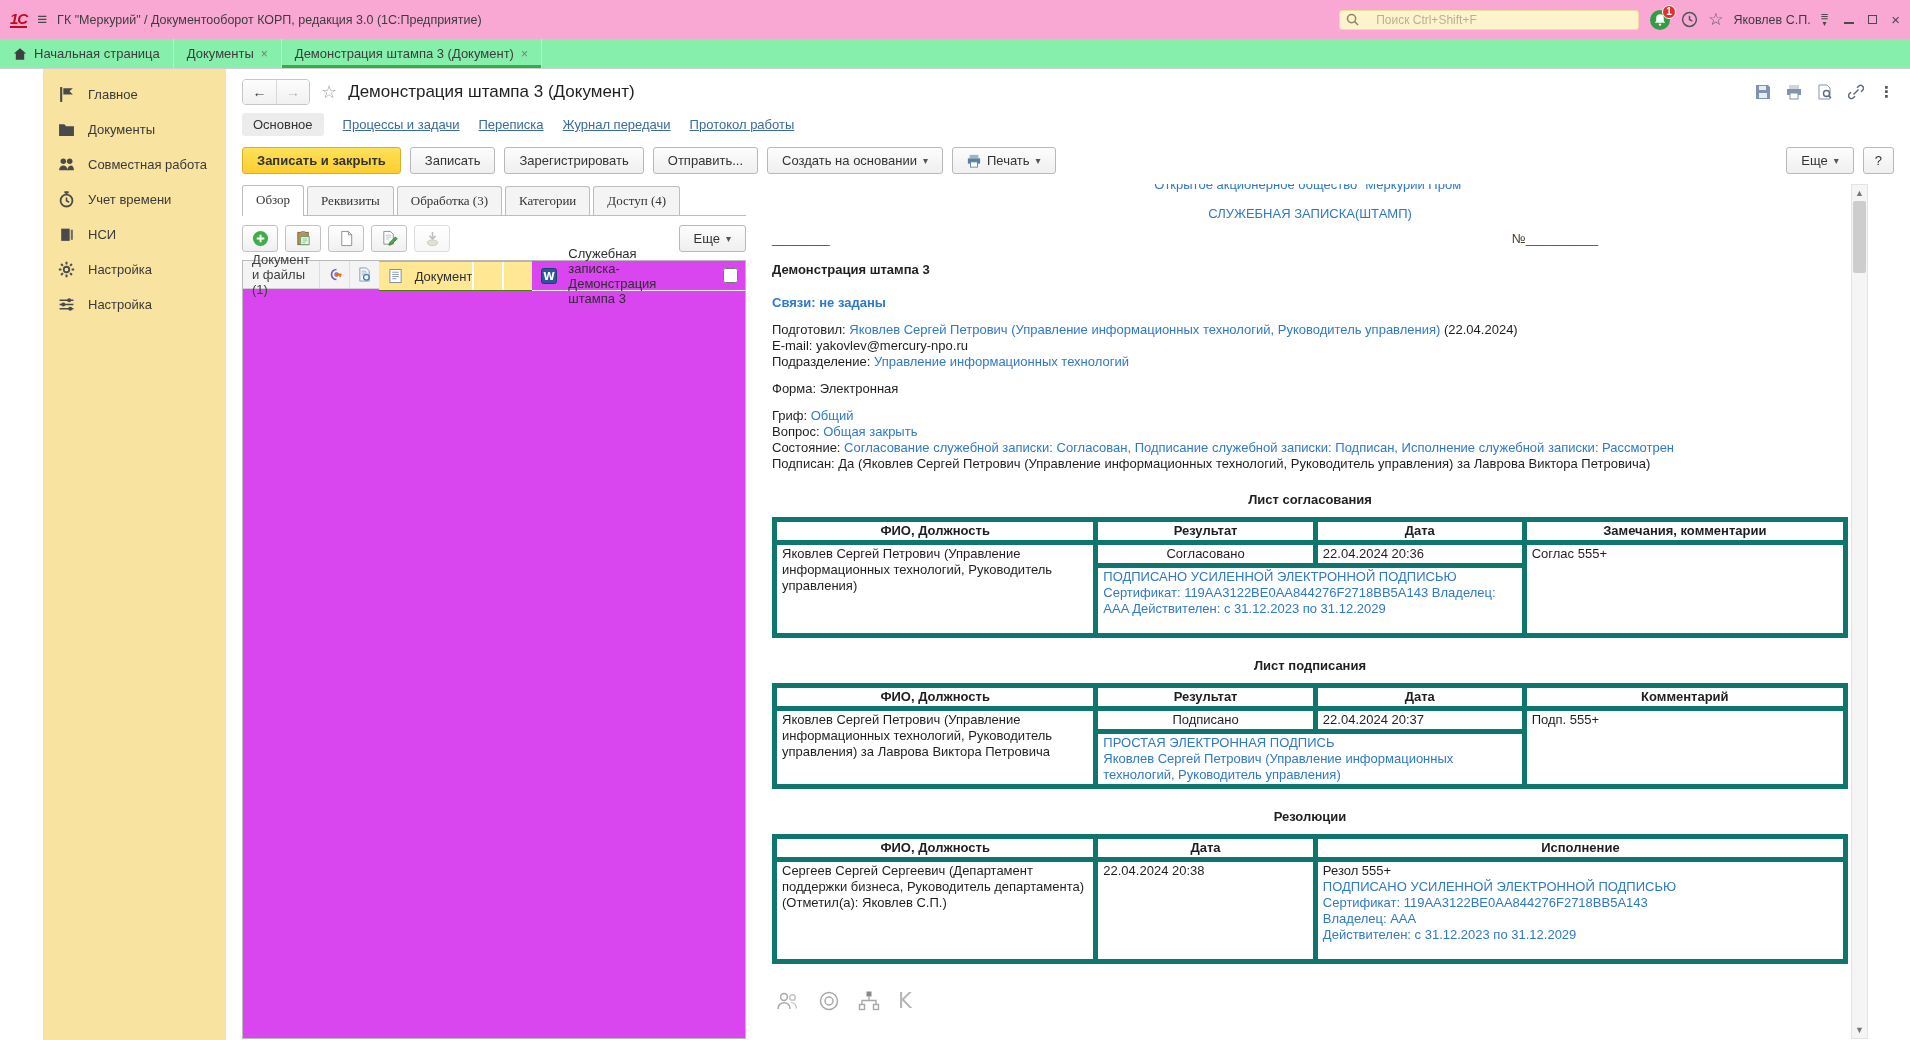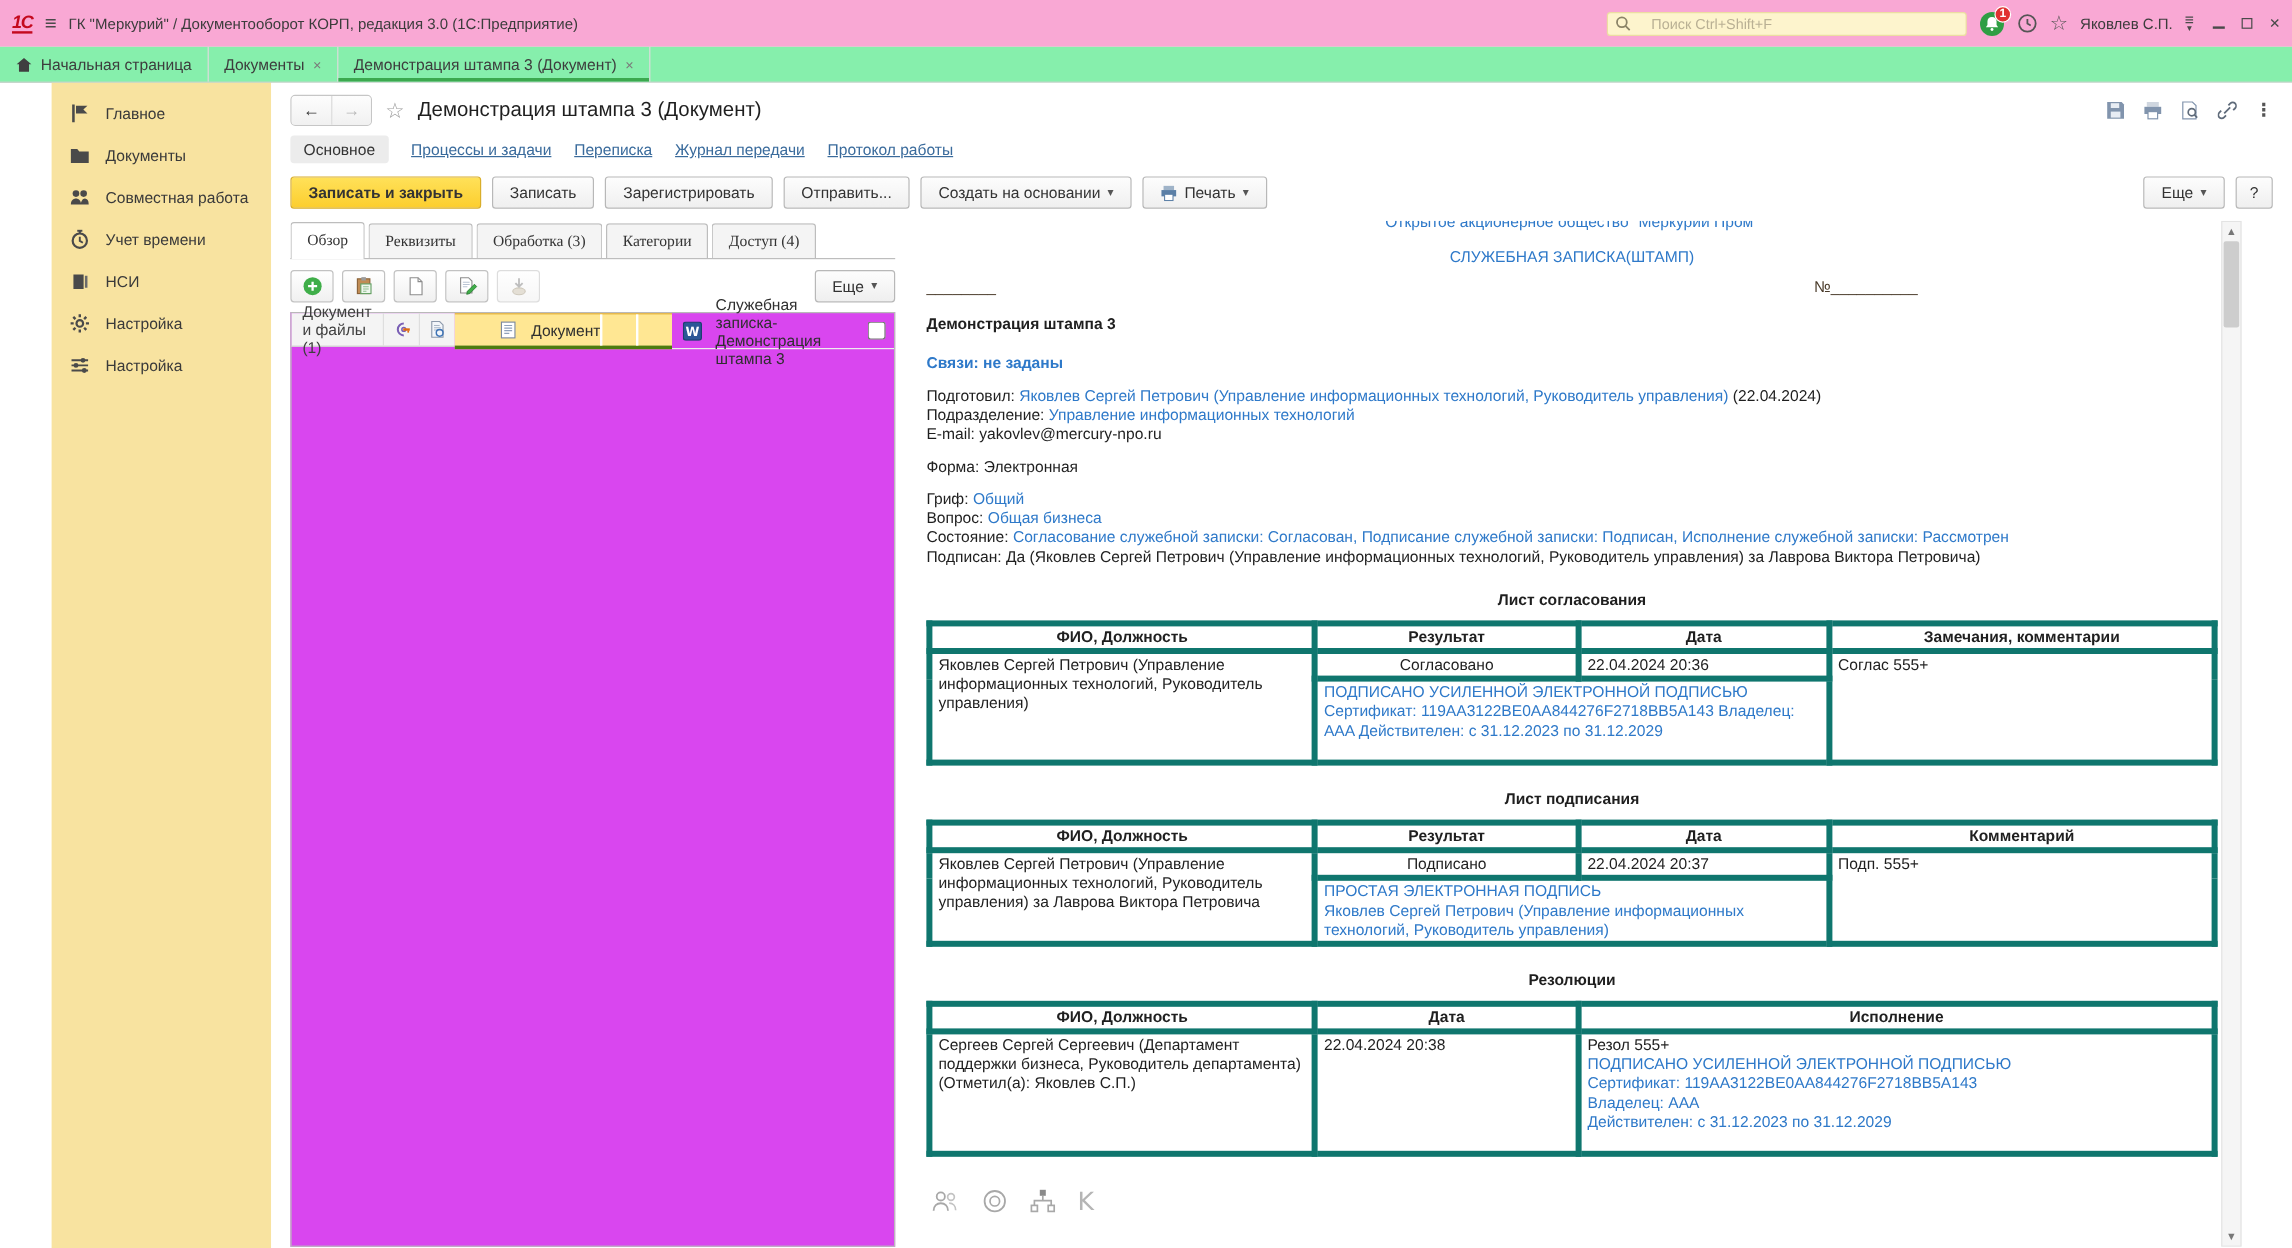--- a/index.html
+++ b/index.html
@@ -73,21 +73,21 @@
   .tool-btn.disabled { opacity:.55; }
   .pane-toolbar .btn { margin-left:auto; }
   .listbox { flex:1; border:1px solid #b9b9b9; display:flex; flex-direction:row; background:#d946ef; min-height:0; }
   .list-header { display:flex; align-items:stretch; height:28px; background:#f4f4f4; border-bottom:1px solid #cfcfcf; color:#3f3f3f; }
   .lh-label { flex:1; display:flex; align-items:center; padding:0 9px; }
   .lh-icon { width:30px; display:flex; align-items:center; justify-content:center; border-left:1px solid #dedede; }
   .lrow { display:flex; align-items:stretch; height:30px; border-bottom:1px solid #ededed; }
   .lrow .ricon { width:26px; display:flex; align-items:center; justify-content:center; margin-left:4px; }
   .lrow .rlabel { flex:1; display:flex; align-items:center; padding-left:6px; color:#2f2f2f; }
   .lrow .rcell { width:30px; display:flex; align-items:center; justify-content:center; }
-  .lrow.selected { background:#ffe793; border-top:1px solid #e2b33a; border-bottom:3px solid #4d7c0f;padding-left:28px; }
+  .lrow.selected { background:#ffe793; border-top:1px solid #e2b33a; border-bottom:1px solid #4d7c0f; }
   .lrow.selected .rcell { border-left:2px solid #fff; }
   .lrow input[type=checkbox] { width:15px; height:15px; accent-color:#fff; }
 
   
   .preview { flex:1; margin-left:8px; position:relative; overflow:hidden; min-width:0; }
   .pv-scroll { position:absolute; top:0; right:26px; bottom:0; width:17px; background:#f5f5f5; border:1px solid #e3e3e3; display:flex; flex-direction:column; align-items:center; }
   .pv-arrow { color:#777; font-size:9px; padding:3px 0; }
   .pv-thumb { width:13px; height:72px; background:#cdcdcd; border-radius:2px; }
   .pv-scroll .fill { flex:1; }
   .pv-content { margin-right:46px; padding-left:18px; color:#1f1f1f; line-height:16px; }
@@ -414,36 +414,36 @@
             <span>________</span>
             <span class="right">№__________</span>
           </div>
           <div class="doc-name">Демонстрация штампа 3</div>
           <div class="links-line blue">Связи: не заданы</div>
 
           <div class="p-block">
             <div class="p-line">
               <span>Подготовил: </span><span class="blue">Яковлев Сергей Петрович (Управление информационных технологий, Руководитель управления)</span><span> (22.04.2024)</span>
             </div>
+            <div class="p-line">E-mail: yakovlev@mercury-npo.ru</div>
             <div class="p-line">
               <span>Подразделение: </span><span class="blue">Управление информационных технологий</span>
             </div>
-            <div class="p-line">E-mail: yakovlev@mercury-npo.ru</div>
           </div>
 
           <div class="p-block">
             <div class="p-line">Форма: Электронная</div>
           </div>
 
           <div class="p-block">
             <div class="p-line">
               <span>Гриф: </span><span class="blue">Общий</span>
             </div>
             <div class="p-line">
-              <span>Вопрос: </span><span class="blue">Общая бизнеса</span>
+              <span>Вопрос: </span><span class="blue">Общая закрыть</span>
             </div>
             <div class="p-line">
               <span>Состояние: </span><span class="blue">Согласование служебной записки: Согласован, Подписание служебной записки: Подписан, Исполнение служебной записки: Рассмотрен</span>
             </div>
             <div class="p-line">Подписан: Да (Яковлев Сергей Петрович (Управление информационных технологий, Руководитель управления) за Лаврова Виктора Петровича)</div>
           </div>
 
           <div class="tbl-title">Лист согласования</div>
           <table class="pv">
             <colgroup>

